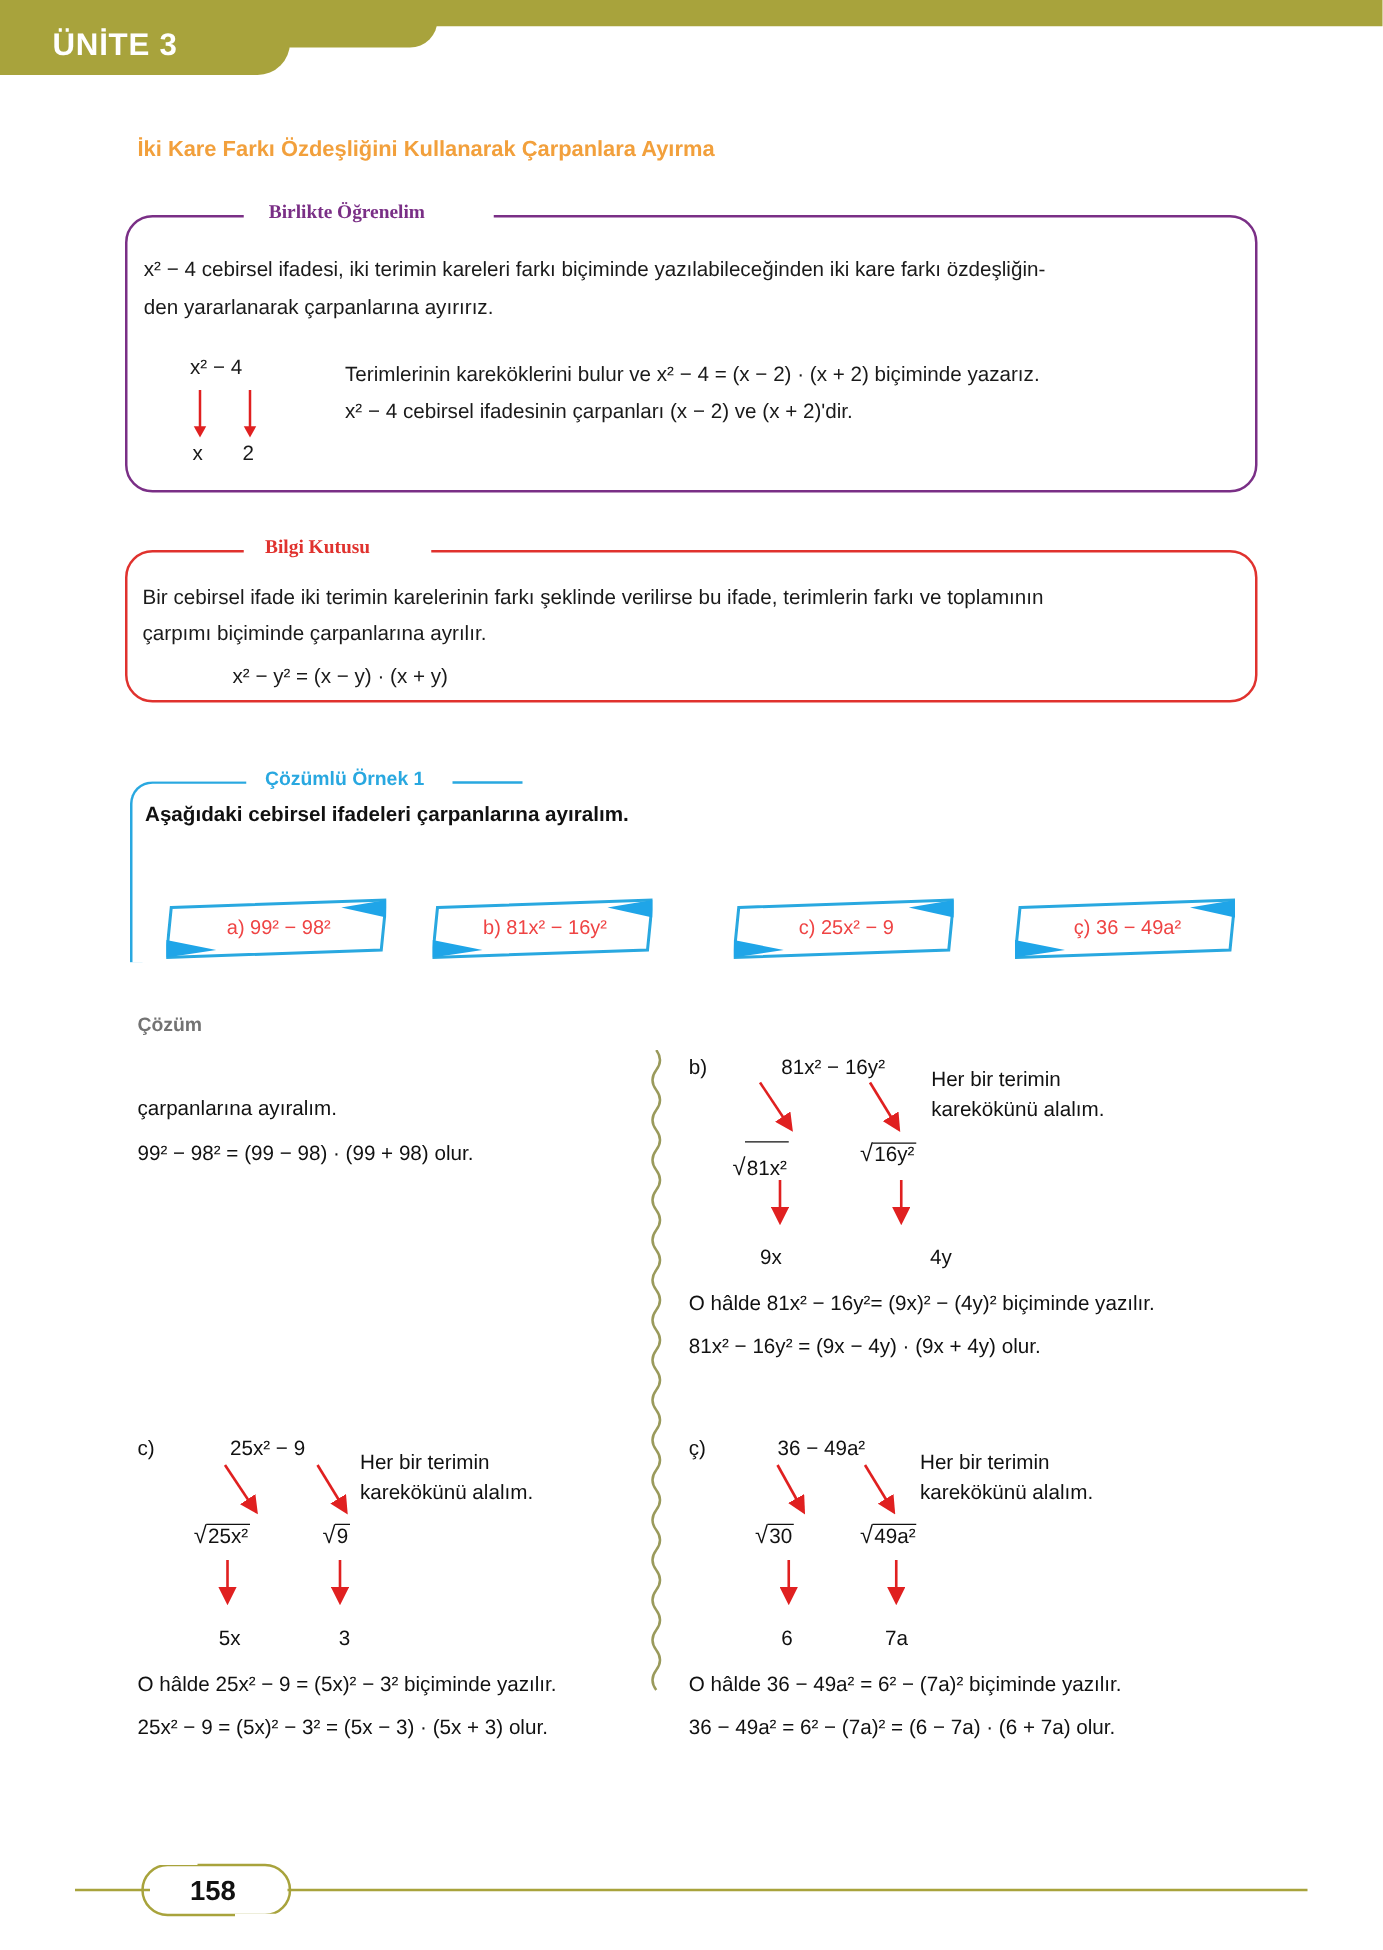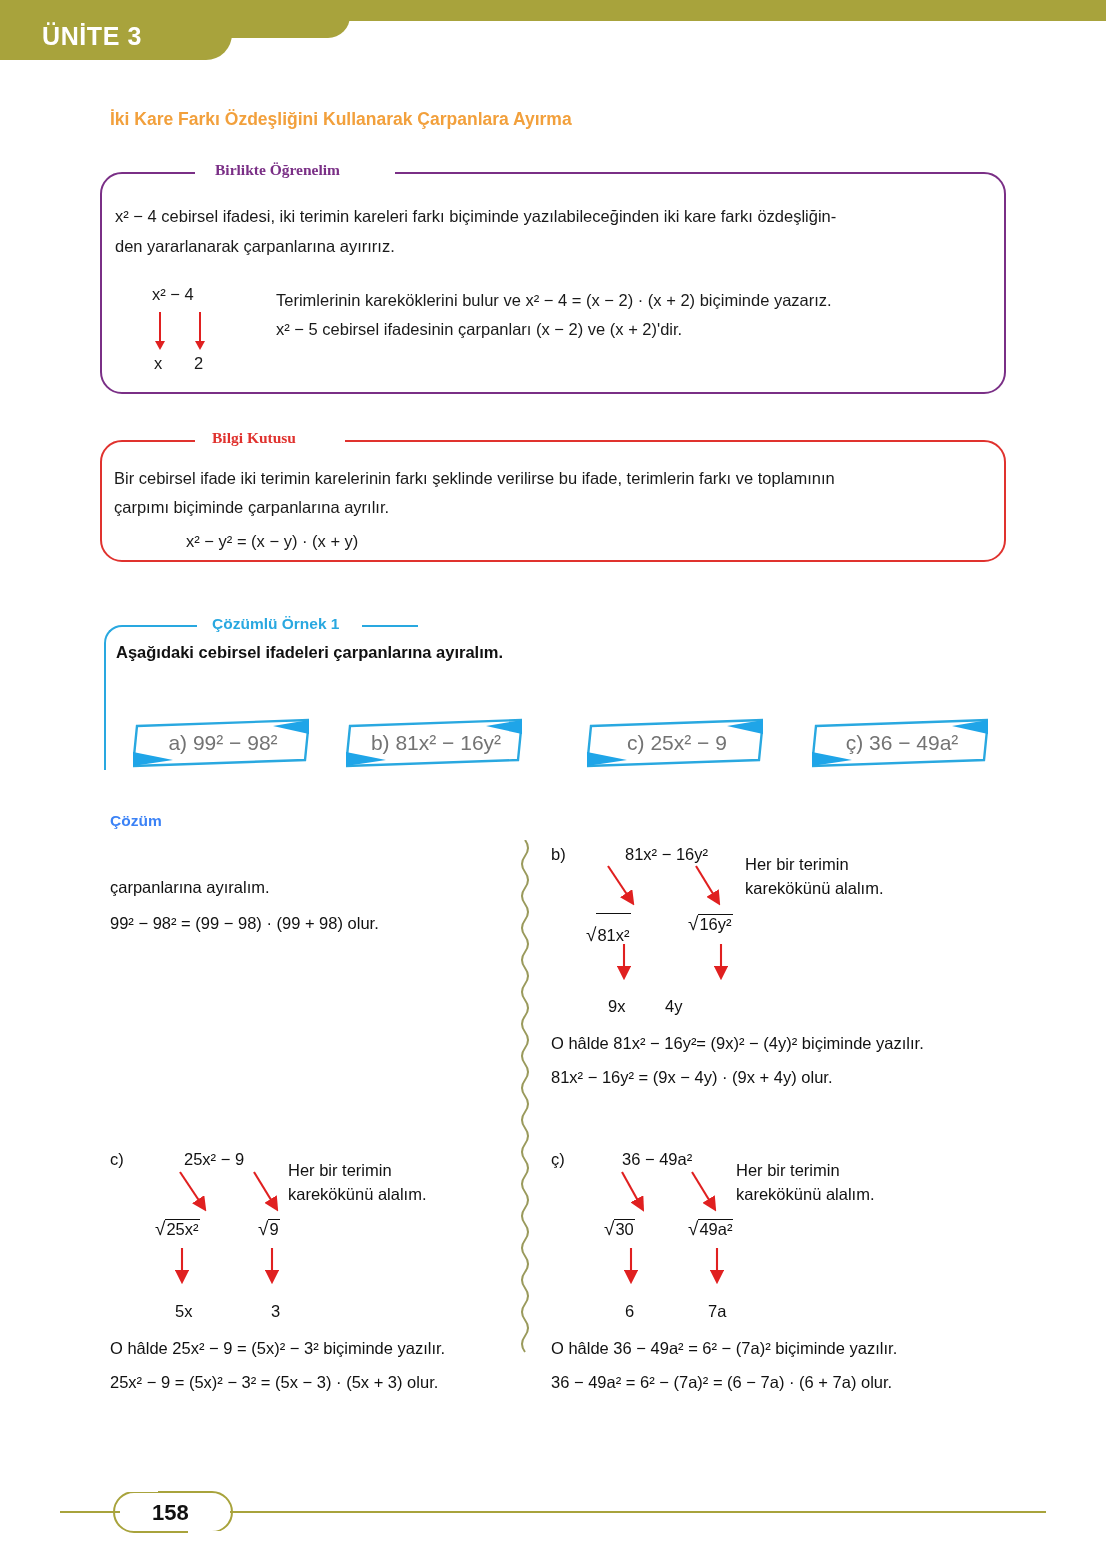--- a/index.html
+++ b/index.html
@@ -101,28 +101,28 @@
   .ce-head{
     position:absolute;font-size:16.5px;font-weight:bold;color:#111;
   }
 
   
   .banner{position:absolute;width:176px;height:50px;}
   .banner svg{display:block;}
   .banner-label{
     position:absolute;left:0;top:0;width:176px;height:50px;
     display:flex;align-items:center;justify-content:center;
-    font-size:21px;color:#737373;
+    font-size:16px;color:#ef4444;
     padding-left:4px;box-sizing:border-box;
   }
 
   
   .coz-label{
     position:absolute;left:110px;top:812px;
-    font-size:15.5px;font-weight:bold;color:#3b82f6;
+    font-size:15.5px;font-weight:bold;color:#737373;
   }
   .sol-txt{
     position:absolute;font-size:16.5px;line-height:30px;color:#111;
   }
   .note-txt{
     position:absolute;font-size:16.5px;line-height:24px;color:#111;
   }
   .mono-expr{position:absolute;font-size:16.5px;color:#111;}
 
   .sqrt{
@@ -170,21 +170,21 @@
   <div class="body-txt" style="left:115px;top:201px;width:878px;">x² − 4 cebirsel ifadesi, iki terimin kareleri farkı biçiminde yazılabileceğinden iki kare farkı özdeşliğin-</div>
   <div class="body-txt" style="left:115px;top:231px;width:878px;">den yararlanarak çarpanlarına ayırırız.</div>
 
   <div class="bo-expr" style="left:152px;top:285px;">x² − 4</div>
   <div class="arrow-red" style="left:159px;top:312px;height:30px;"></div>
   <div class="arrow-red" style="left:199px;top:312px;height:30px;"></div>
   <div class="bo-expr" style="left:154px;top:354px;">x</div>
   <div class="bo-expr" style="left:194px;top:354px;">2</div>
 
   <div class="body-txt" style="left:276px;top:285px;">Terimlerinin kareköklerini bulur ve x² − 4 = (x − 2) · (x + 2) biçiminde yazarız.</div>
-  <div class="body-txt" style="left:276px;top:314px;">x² − 5 cebirsel ifadesinin çarpanları (x − 2) ve (x + 2)'dir.</div>
+  <div class="body-txt" style="left:276px;top:314px;">x² − 4 cebirsel ifadesinin çarpanları (x − 2) ve (x + 2)'dir.</div>
 
   <div class="box red" style="left:100px;top:440px;width:906px;height:122px;"></div>
   <div class="title-mask" style="left:195px;top:437px;width:150px;"></div>
   <div class="box-title red" style="left:203px;top:429px;">Bilgi Kutusu</div>
 
   <div class="body-txt" style="left:114px;top:463px;">Bir cebirsel ifade iki terimin karelerinin farkı şeklinde verilirse bu ifade, terimlerin farkı ve toplamının</div>
   <div class="body-txt" style="left:114px;top:492px;">çarpımı biçiminde çarpanlarına ayrılır.</div>
   <div class="body-txt" style="left:186px;top:526px;">x² − y² = (x − y) · (x + y)</div>
 
   <div class="ce-frame" style="left:104px;top:625px;width:120px;height:145px;"></div>
@@ -270,21 +270,21 @@
     <defs>
       <marker id="mkB2" markerWidth="7" markerHeight="7" refX="5" refY="3.5" orient="auto">
         <polygon points="0,0 7,3.5 0,7" fill="#e02020"></polygon>
       </marker>
     </defs>
     <line x1="24" y1="0" x2="24" y2="32" stroke="#e02020" stroke-width="2.1" marker-end="url(#mkB2)"></line>
     <line x1="121" y1="0" x2="121" y2="32" stroke="#e02020" stroke-width="2.1" marker-end="url(#mkB2)"></line>
   </svg>
 
   <div class="mono-expr" style="left:608px;top:997px;">9x</div>
-  <div class="mono-expr" style="left:665px;top:997px;">4y</div>
+  <div class="mono-expr" style="left:744px;top:997px;">4y</div>
 
   <div class="sol-txt" style="left:551px;top:1028px;">O hâlde 81x² − 16y²= (9x)² − (4y)² biçiminde yazılır.</div>
   <div class="sol-txt" style="left:551px;top:1062px;">81x² − 16y² =  (9x − 4y) · (9x + 4y) olur.</div>
 
   <div class="mono-expr" style="left:110px;top:1150px;">c)</div>
   <div class="mono-expr" style="left:184px;top:1150px;">25x² − 9</div>
   <div class="note-txt" style="left:288px;top:1158px;">Her bir terimin</div>
   <div class="note-txt" style="left:288px;top:1182px;">karekökünü alalım.</div>
 
   <svg class="arrsvg" style="left:160px;top:1172px;" width="180" height="50">

